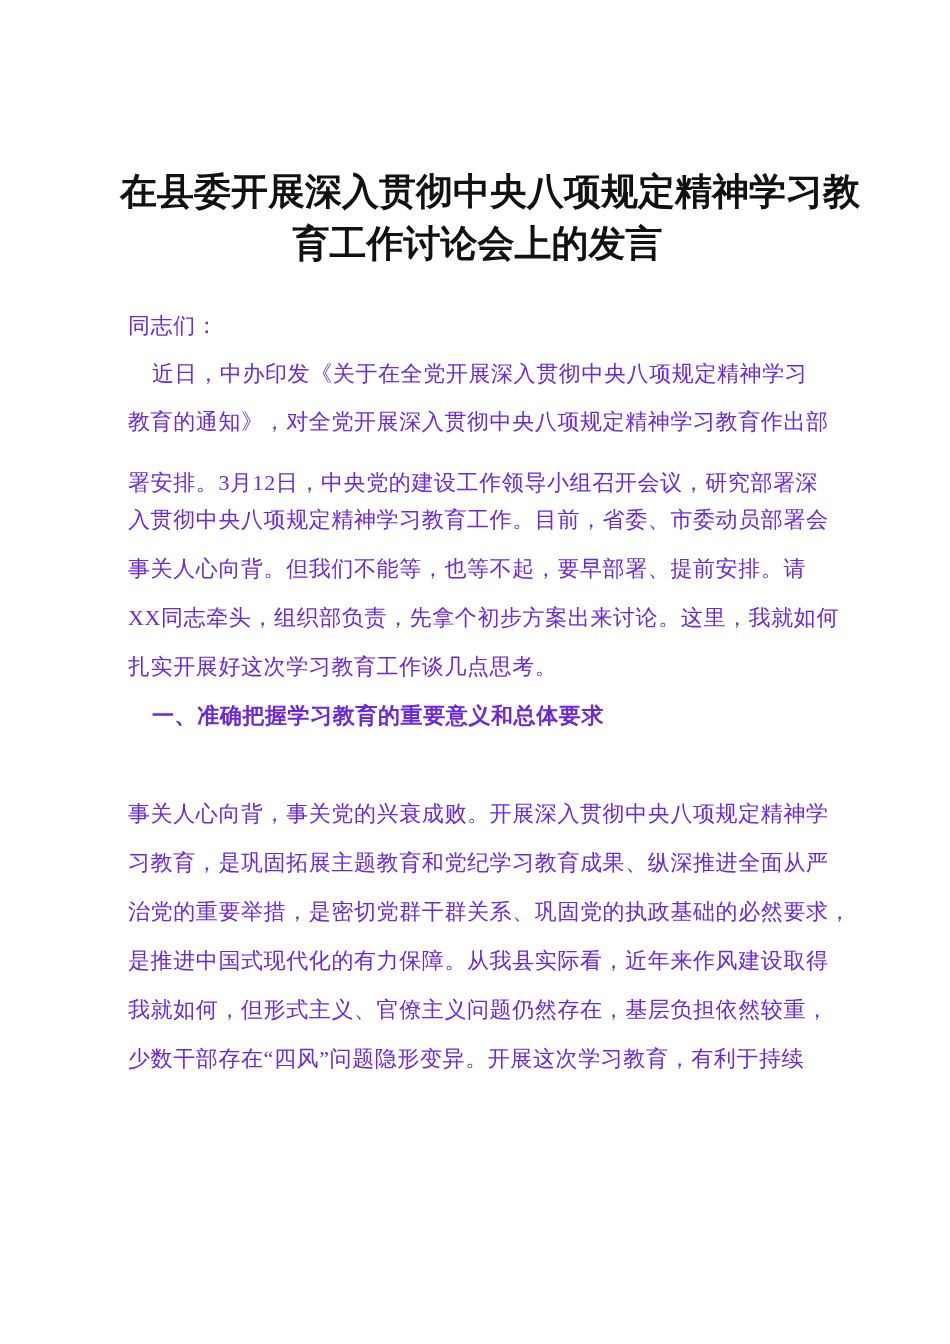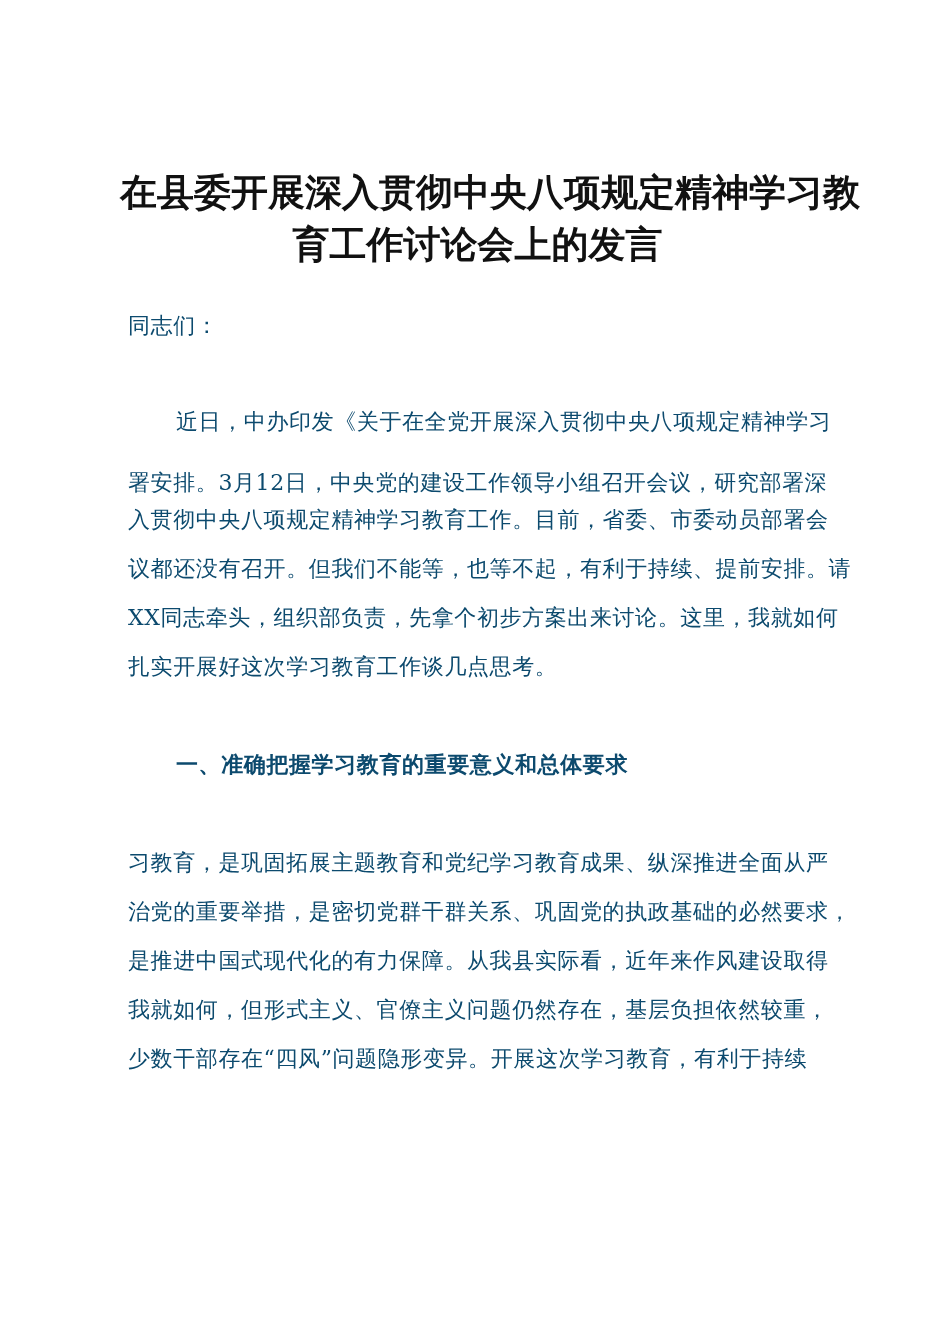--- a/index.html
+++ b/index.html
@@ -15,20 +15,21 @@
       color: #1a1a1a;
       font-family: "DejaVu Serif", "Liberation Serif", serif;
     }
     .page {
       position: absolute;
       left: 0;
       top: 0;
       width: 834px;
       height: 1344px;
       background: #ffffff;
+      font-family: Liberation Serif, serif;
     }
     .title {
       position: absolute;
       left: 120px;
       width: 715px;
       text-align: center;
       font-weight: bold;
       font-size: 37px;
       line-height: 52px;
       top: 166px;
@@ -39,47 +40,49 @@
       display: block;
       white-space: nowrap;
     }
     .body-line {
       position: absolute;
       left: 128px;
       width: 720px;
       font-size: 22px;
       line-height: 30px;
       white-space: nowrap;
-      color: #0c4a6e;
+      color: #6d28d9;
       letter-spacing: 0.6px;
     }
-    .indent { left: 176px; margin-top: 48px; }
+    .indent { left: 152px; }
     .bold { font-weight: bold; }
     .normal { font-weight: normal; }
   </style>
 </head>
 <body>
 
 <div class="page">
 
   <div class="title">
     <span class="line">在县委开展深入贯彻中央八项规定精神学习教</span>
     <span class="line">育工作讨论会上的发言</span>
   </div>
 
   <div class="body-line" style="top:311px;">同志们：</div>
 
   <div class="body-line indent" style="top:359px;">近日，中办印发《关于在全党开展深入贯彻中央八项规定精神学习</div>
+  <div class="body-line" style="top:407px;">教育的通知》，对全党开展深入贯彻中央八项规定精神学习教育作出部</div>
   <div class="body-line" style="top:468px;">署安排。3月12日，中央党的建设工作领导小组召开会议，研究部署深</div>
   <div class="body-line" style="top:505px;">入贯彻中央八项规定精神学习教育工作。目前，省委、市委动员部署会</div>
-  <div class="body-line" style="top:554px;">议都还没有召开。但我们不能等，也等不起，有利于持续、提前安排。请</div>
+  <div class="body-line" style="top:554px;">事关人心向背。但我们不能等，也等不起，要早部署、提前安排。请</div>
   <div class="body-line" style="top:603px;">XX同志牵头，组织部负责，先拿个初步方案出来讨论。这里，我就如何</div>
   <div class="body-line" style="top:652px;">扎实开展好这次学习教育工作谈几点思考。</div>
 
   <div class="body-line indent bold" style="top:701px;">一、准确把握学习教育的重要意义和总体要求</div>
 
+  <div class="body-line" style="top:799px;">事关人心向背，事关党的兴衰成败。开展深入贯彻中央八项规定精神学</div>
   <div class="body-line" style="top:848px;">习教育，是巩固拓展主题教育和党纪学习教育成果、纵深推进全面从严</div>
   <div class="body-line" style="top:897px;">治党的重要举措，是密切党群干群关系、巩固党的执政基础的必然要求，</div>
   <div class="body-line" style="top:946px;">是推进中国式现代化的有力保障。从我县实际看，近年来作风建设取得</div>
   <div class="body-line" style="top:995px;">我就如何，但形式主义、官僚主义问题仍然存在，基层负担依然较重，</div>
   <div class="body-line" style="top:1044px;">少数干部存在“四风”问题隐形变异。开展这次学习教育，有利于持续</div>
 
 </div>
 
 </body></html>

